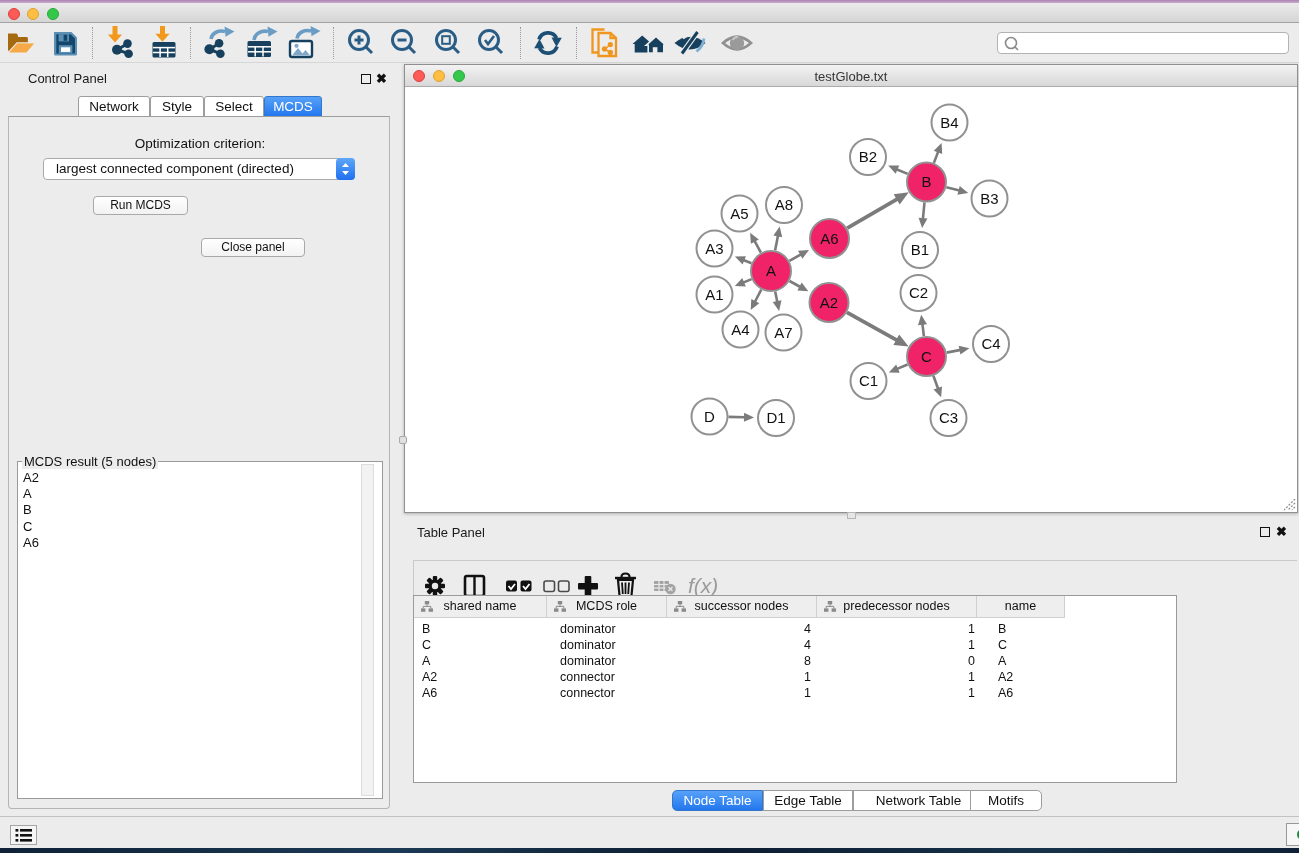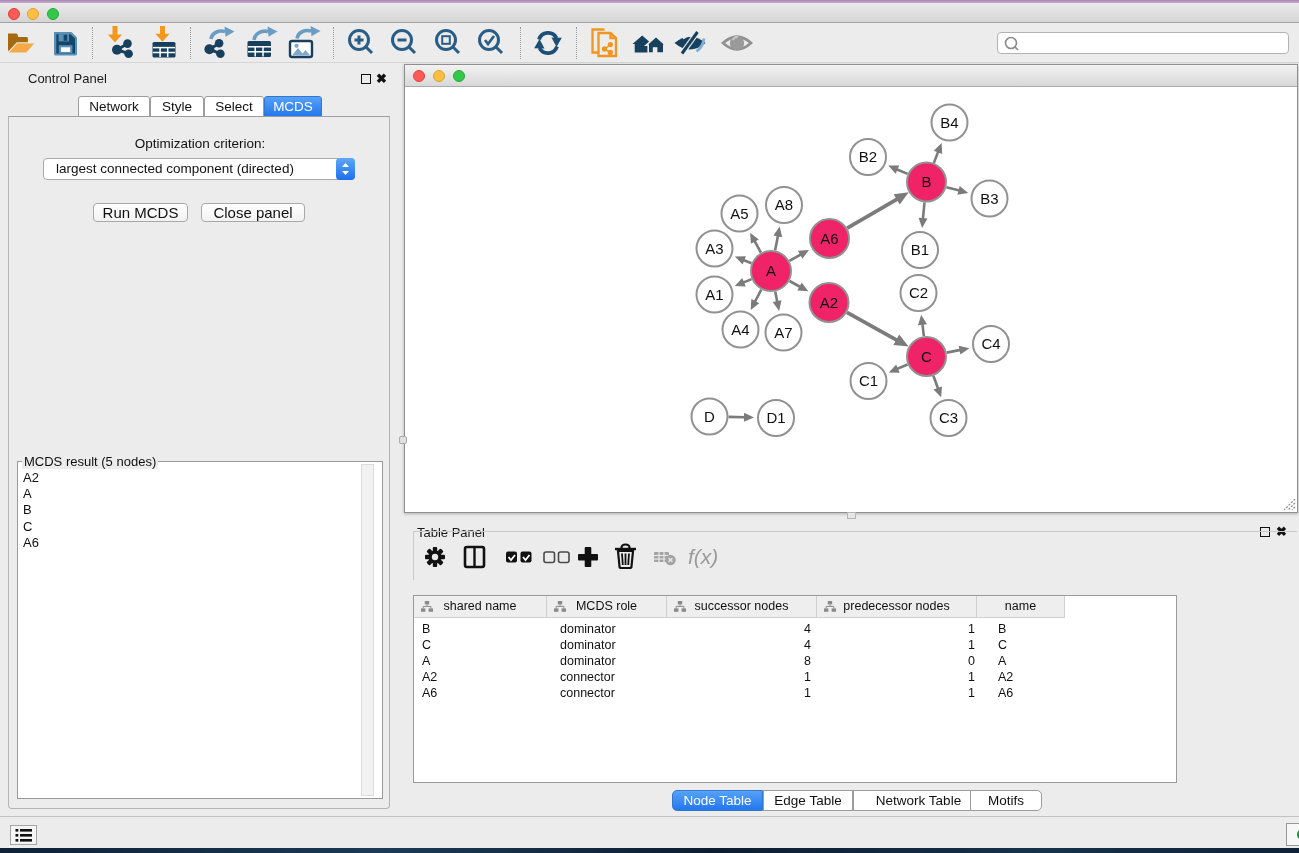--- a/index.html
+++ b/index.html
@@ -34,38 +34,38 @@
 .tab { position:absolute; top:33px; height:21px; background:#fff; border:1px solid #9d9d9d;
   font-size:13.5px; color:#111; text-align:center; line-height:19px; border-radius:3px 3px 0 0; }
 .tab.sel { background:linear-gradient(#56a1f8,#2377ee); color:#fff; border-color:#3377cc; }
 #cpbody { position:absolute; left:8px; top:53px; width:382px; height:693px;
   border:1px solid #b4b4b4; border-radius:0 0 4px 4px; border-top:1px solid #9d9d9d; }
 #optlabel { position:absolute; left:0; width:100%; top:73px; text-align:center; font-size:13.5px; color:#111;}
 #combo { position:absolute; left:43px; top:95px; width:312px; height:22px; background:#fff;
   border:1px solid #aaa; border-radius:4px; font-size:13.5px; line-height:20px; color:#111; }
 #combo .cap { position:absolute; right:-1px; top:-1px; width:19px; height:22px; border-radius:4px;
   background:linear-gradient(#5ea7f8,#1f6ff0); }
-.btn { position:absolute; top:140px; height:19px; background:linear-gradient(#ffffff,#f2f2f2);
-  border:1px solid #a9a9a9; border-radius:4px; font-size:15px; color:#111; text-align:center; line-height:17px; }
+.btn { position:absolute; top:133px; height:19px; background:linear-gradient(#ffffff,#f2f2f2);
+  border:1px solid #a9a9a9; border-radius:4px; font-size:12px; color:#111; text-align:center; line-height:17px; }
 #fieldset { position:absolute; left:17px; top:398px; width:366px; height:338px;
   border:1px solid #9a9a9a; background:#fff; }
 #fieldset .legend { position:absolute; left:4px; top:-8px; background:#ececec; font-size:13px; padding:0 2px; color:#111; }
 #mcdslist { position:absolute; left:1px; top:8px; width:342px; font-size:13px; color:#111; line-height:16.2px; padding-left:4px; }
 #mcdsscroll { position:absolute; right:8px; top:2px; width:13px; height:332px; background:#f2f2f2; border:1px solid #dcdcdc; }
 
 
 #netwin { left:404px; top:64px; width:894px; height:449px; background:#fff;
   border:1px solid #8f8f8f; box-shadow:0 1px 3px rgba(0,0,0,0.25); }
 #nettitle { position:absolute; left:0; top:0; width:100%; height:22px;
   background:linear-gradient(#f2f2f2,#d8d8d8); border-bottom:1px solid #ababab; }
 #nettitle .title { position:absolute; left:0; right:0; top:4px; text-align:center; font-size:13px; color:#353535; }
 
 
 #tpanel { left:404px; top:519px; width:895px; height:295px; }
-#ttoolbar { position:absolute; left:9px; top:12px; width:884px; height:49px;
+#ttoolbar { position:absolute; left:9px; top:41px; width:884px; height:49px;
   border-top:1px solid #c9c9c9; border-left:1px solid #c9c9c9; }
 #ttable { position:absolute; left:9px; top:76px; width:764px; height:188px; background:#fff; border:1px solid #9a9a9a; }
 #thead { position:absolute; left:0; top:0; width:651px; height:22px; background:#eeeeee;
   border-bottom:1px solid #d0d0d0; font-size:12.5px; color:#111; }
 .hcol { position:absolute; top:0; height:22px; border-right:1px solid #cfcfcf; text-align:center; line-height:21px; }
 .trow { position:absolute; font-size:12.5px; color:#111; height:16px; line-height:16px; }
 .btab { position:absolute; top:271px; height:21px; background:#fff; border:1px solid #9d9d9d;
   font-size:13.5px; color:#111; text-align:center; line-height:19px; border-radius:3px; }
 .btab.sel { background:linear-gradient(#56a1f8,#2377ee); color:#fff; border-color:#3377cc; }
 
@@ -227,33 +227,34 @@
   <div class="tab sel" style="left:264px; width:58px;">MCDS</div>
   <div id="cpbody"></div>
   <div id="combo"><span style="padding-left:12px;">largest connected component (directed)</span>
     <div class="cap"><svg width="19" height="22">
           <path d="M6 9 l3.5 -4 3.5 4 z" fill="#fff"></path>
           <path d="M6 13 l3.5 4 3.5 -4 z" fill="#fff"></path>
         </svg></div>
   </div>
   <div id="optlabel">Optimization criterion:</div>
   <div class="btn" style="left:93px; width:95px;">Run MCDS</div>
-  <div class="btn" style="left:201px; width:104px;">Close panel</div>
+  <div class="btn" style="left:201px; width:104px;margin-top:42px;">Close panel</div>
   <div id="fieldset">
     <span class="legend">MCDS result (5 nodes)</span>
     <div id="mcdslist">A2<br>A<br>B<br>C<br>A6</div>
     <div id="mcdsscroll"></div>
   </div>
 </div>
 
 <div class="abs" id="netwin">
   <div id="nettitle">
     <div class="tl r" style="left:8px; top:5px;"></div>
     <div class="tl y" style="left:28px; top:5px;"></div>
     <div class="tl g" style="left:48px; top:5px;"></div>
+    <div class="title">testGlobe.txt</div>
   </div>
   <svg width="892" height="425" style="position:absolute; left:0; top:23px;" viewBox="405 87 892 425">
     <g stroke="#7b7b7b" fill="#7b7b7b">
     <line x1="760.9" y1="251.6" x2="754.4" y2="239.7" stroke-width="2.6"></line>
         <polygon points="750.1,231.8 758.8,238.4 750.9,242.7" stroke="none"></polygon>
     <line x1="775.1" y1="249.4" x2="778.0" y2="234.4" stroke-width="2.6"></line>
         <polygon points="779.7,225.6 782.2,236.3 773.4,234.5" stroke="none"></polygon>
     <line x1="751.5" y1="262.2" x2="743.3" y2="259.0" stroke-width="2.6"></line>
         <polygon points="734.9,255.6 745.9,255.2 742.6,263.5" stroke="none"></polygon>
     <line x1="751.6" y1="278.1" x2="743.1" y2="281.6" stroke-width="2.6"></line>

